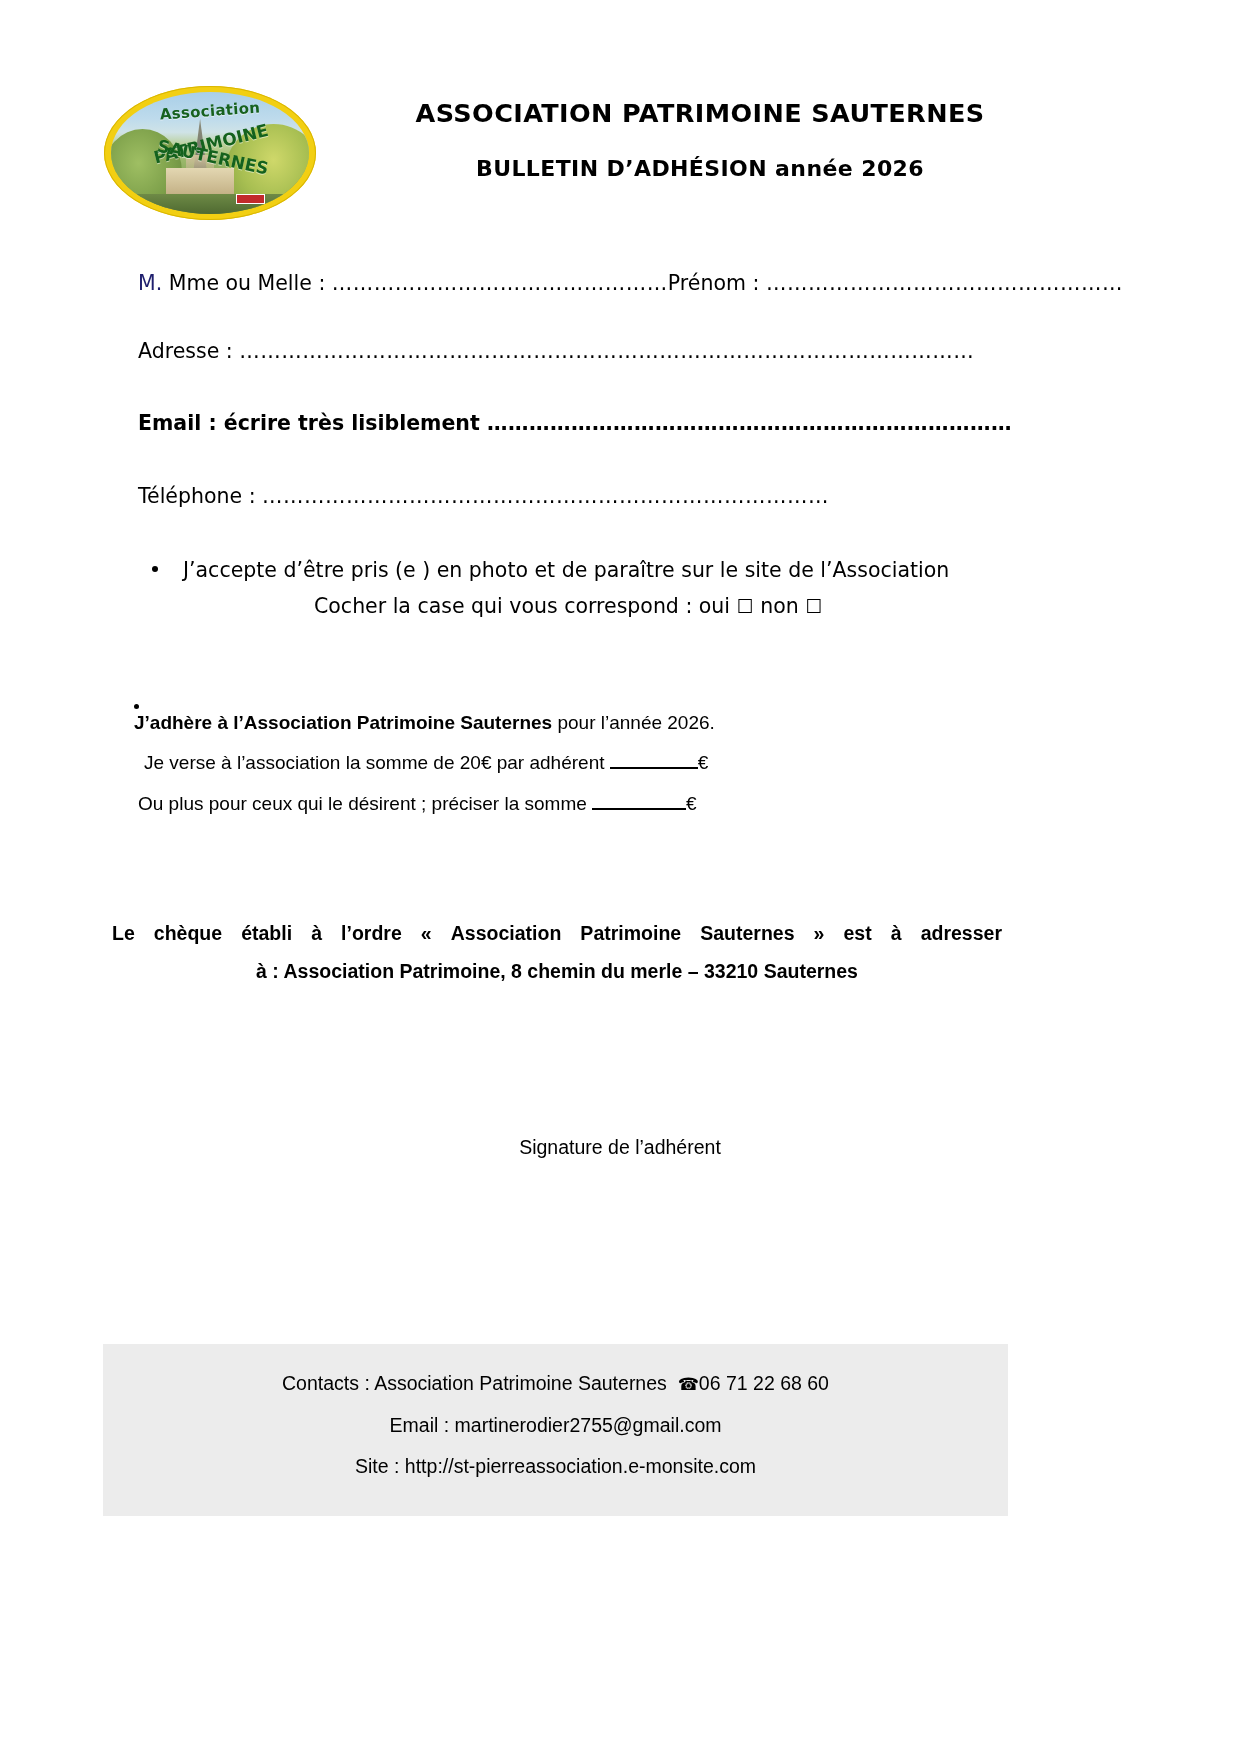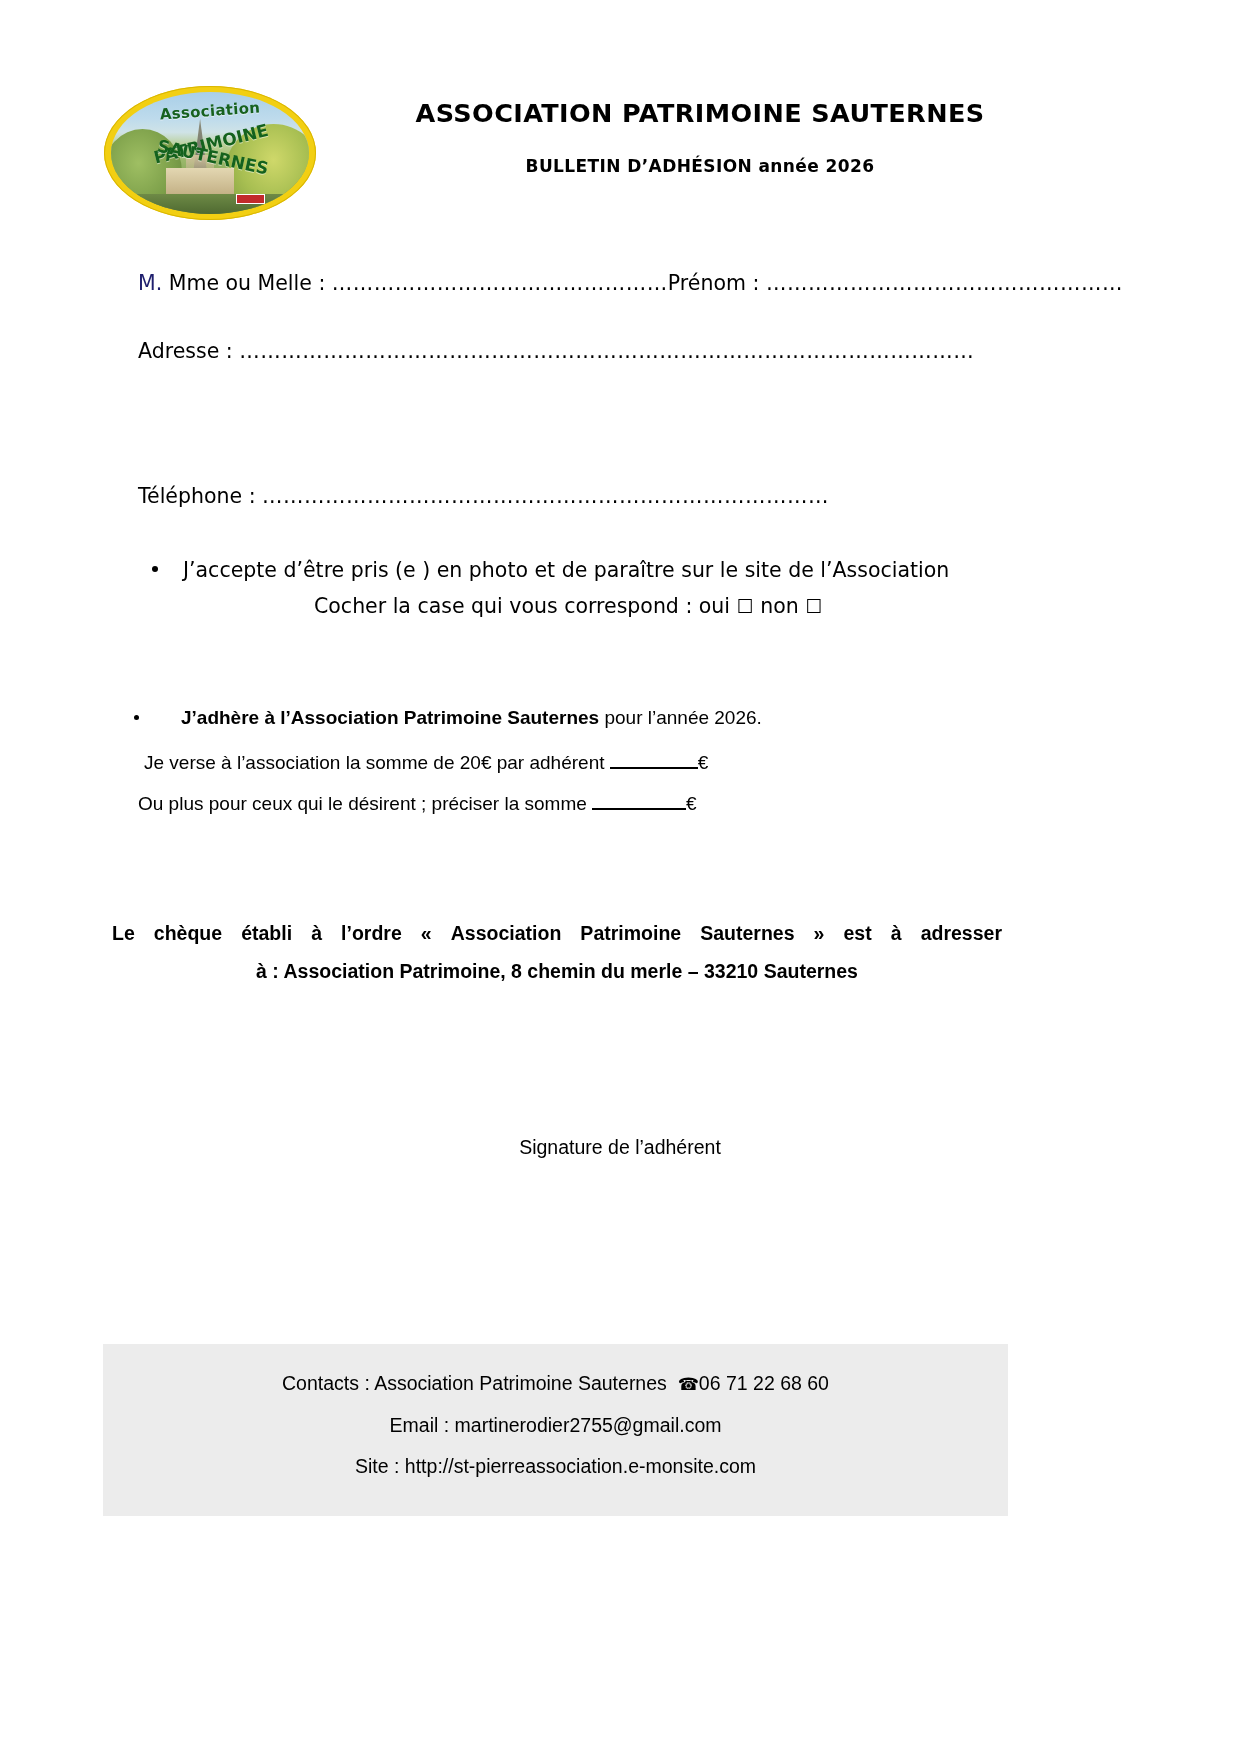--- a/index.html
+++ b/index.html
@@ -170,21 +170,21 @@
     font-family: "DejaVu Sans", sans-serif;
     font-weight: 700;
     color: #000;
     letter-spacing: .4px;
   }
   .title-main {
     font-size: 25.5px;
     line-height: 1.2;
   }
   .title-sub {
-    font-size: 17px;
+    font-size: 22px;
     line-height: 1.2;
     margin-top: 27px;
   }
 
   
   .comic {
     font-family: "DejaVu Sans", sans-serif;
     font-size: 20.5px;
     line-height: 1;
     color: #000;
@@ -234,20 +234,21 @@
     font-family: "DejaVu Sans", sans-serif;
     font-size: 19px;
   }
 
   
   .arial {
     font-family: "Liberation Sans", sans-serif;
     font-size: 19px;
     line-height: 1;
     color: #000;
+    flex-direction: column;
   }
 
   #bullet-adhere {
     left: 134px;
     top: 708px;
   }
   #bullet-adhere .bullet-dot { margin-right: 42px; top: -4px; width: 5px; height: 5px; }
 
   #line-verse   { position: absolute; left: 144px; top: 753px; white-space: nowrap; }
   #line-ouplus  { position: absolute; left: 138px; top: 794px; white-space: nowrap; }
@@ -353,20 +354,23 @@
   </div>
 
   <div class="row comic" id="line-civility">
     <span class="blue">M.</span><span> Mme ou Melle : </span><span class="dots">…………………………………………</span><span>Prénom : </span><span class="dots">……………………………………………</span>
   </div>
 
   <div class="row comic" id="line-address">
     <span>Adresse : </span><span class="dots">……………………………………………………………………………………………</span>
   </div>
 
+  <div class="row comic" id="line-email">
+    <span>Email : écrire  très  lisiblement </span><span class="dots">…………………………………………………………………</span>
+  </div>
 
   <div class="row comic" id="line-phone">
     <span>Téléphone : </span><span class="dots">………………………………………………………………………</span>
   </div>
 
   <div class="bullet-row comic" id="bullet-photo">
     <span class="bullet-dot"></span>
     <span>J’accepte d’être pris (e ) en photo et de paraître sur le site de l’Association</span>
   </div>
 

